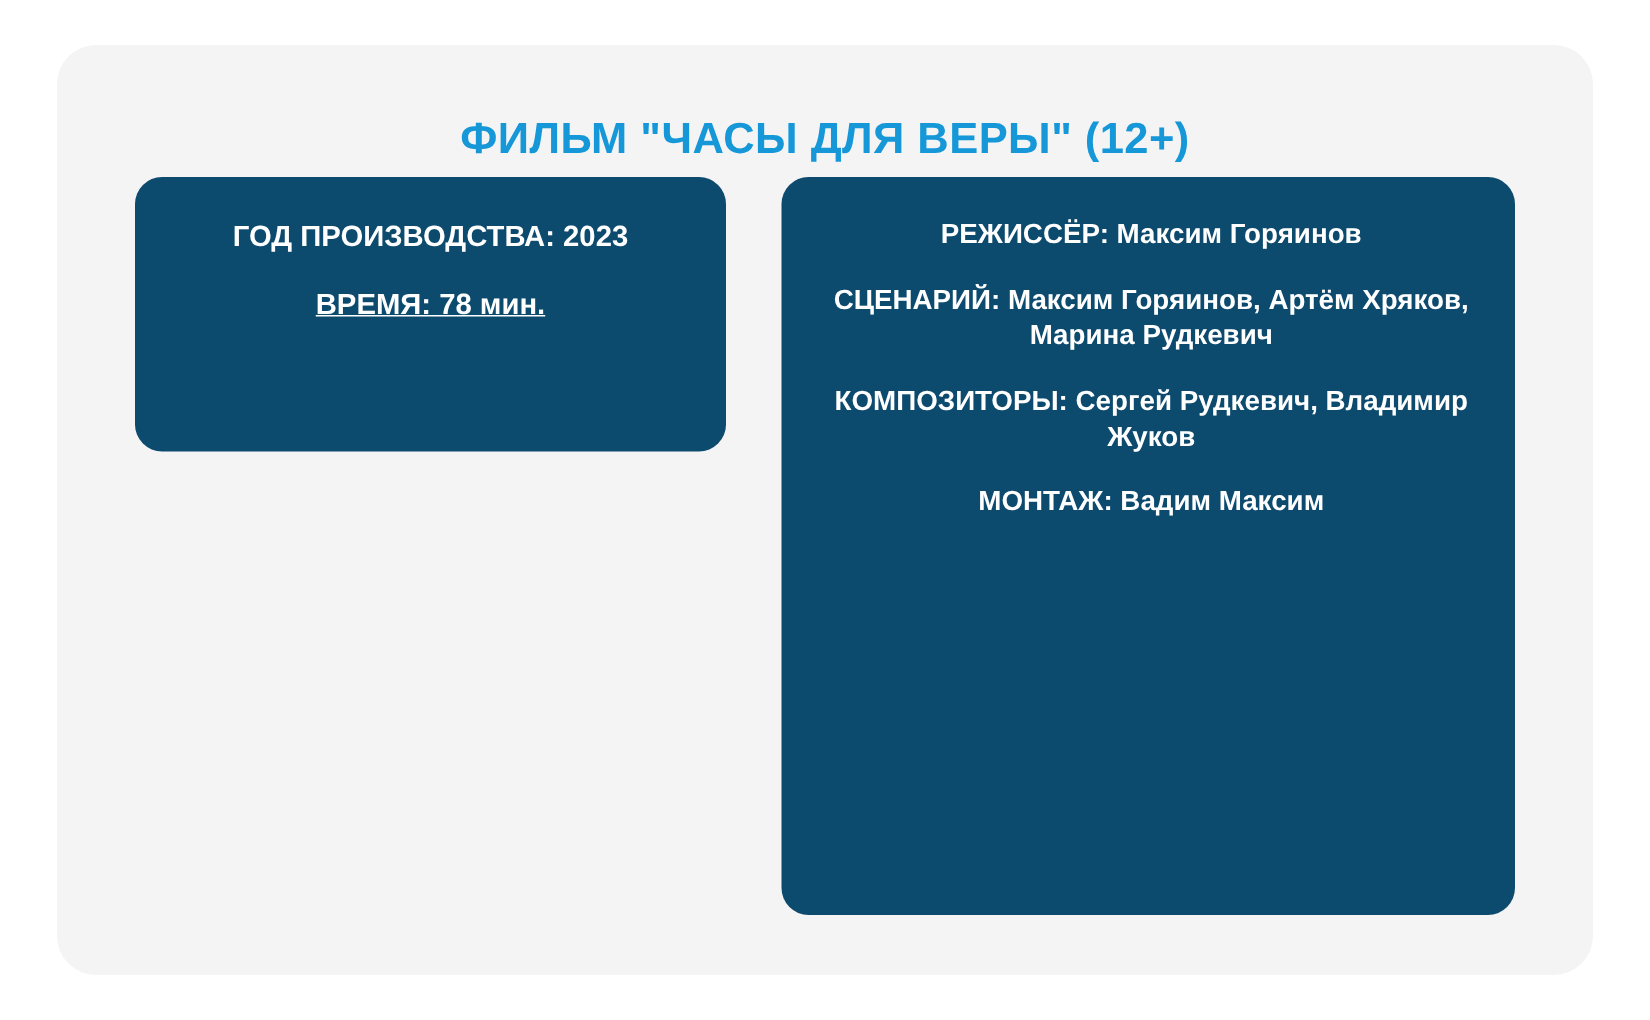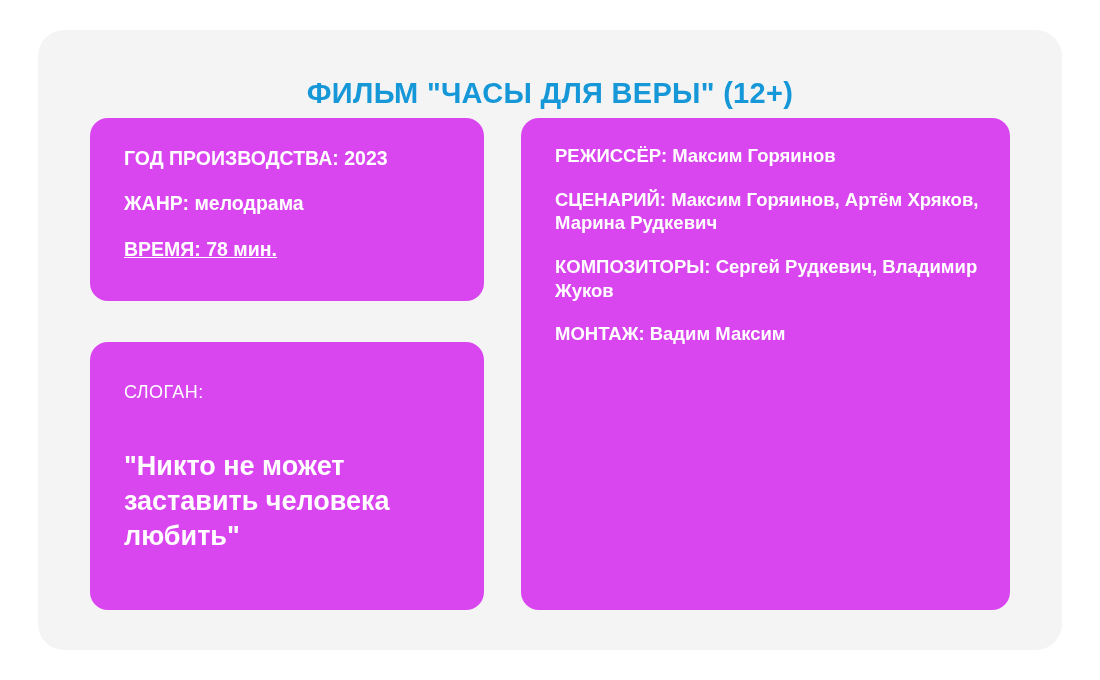--- a/index.html
+++ b/index.html
@@ -33,24 +33,25 @@
     text-align: center;
     color: #1597d8;
     font-size: 29px;
     font-weight: bold;
     letter-spacing: 0.3px;
     line-height: 1.1;
   }
 
   .panel {
     position: absolute;
-    background: #d946ef;
+    background: #0c4a6e;
     border-radius: 18px;
     box-sizing: border-box;
     color: #ffffff;
+    text-align: center;
   }
 
   
   #panel-production {
     left: 52px;
     top: 88px;
     width: 394px;
     height: 183px;
     padding: 28px 34px 0 34px;
   }
@@ -104,28 +105,23 @@
 </style>
 </head>
 <body>
 
 <div id="infographic-card">
 
   <div id="card-title">ФИЛЬМ "ЧАСЫ ДЛЯ ВЕРЫ" (12+)</div>
 
   <div class="panel" id="panel-production">
     <div class="fact-line">ГОД ПРОИЗВОДСТВА: 2023</div>
-    <div class="fact-line">ЖАНР: мелодрама</div>
     <div class="fact-line">ВРЕМЯ: 78 мин.</div>
   </div>
 
-  <div class="panel" id="panel-slogan">
-    <div class="slogan-label">СЛОГАН:</div>
-    <div class="slogan-text">"Никто не может заставить человека любить"</div>
-  </div>
 
   <div class="panel" id="panel-credits">
     <div class="credit-line">РЕЖИССЁР: Максим Горяинов</div>
     <div class="credit-line">СЦЕНАРИЙ: Максим Горяинов, Артём Хряков, Марина Рудкевич</div>
     <div class="credit-line">КОМПОЗИТОРЫ: Сергей Рудкевич, Владимир Жуков</div>
     <div class="credit-line">МОНТАЖ: Вадим Максим</div>
   </div>
 
 </div>
 

